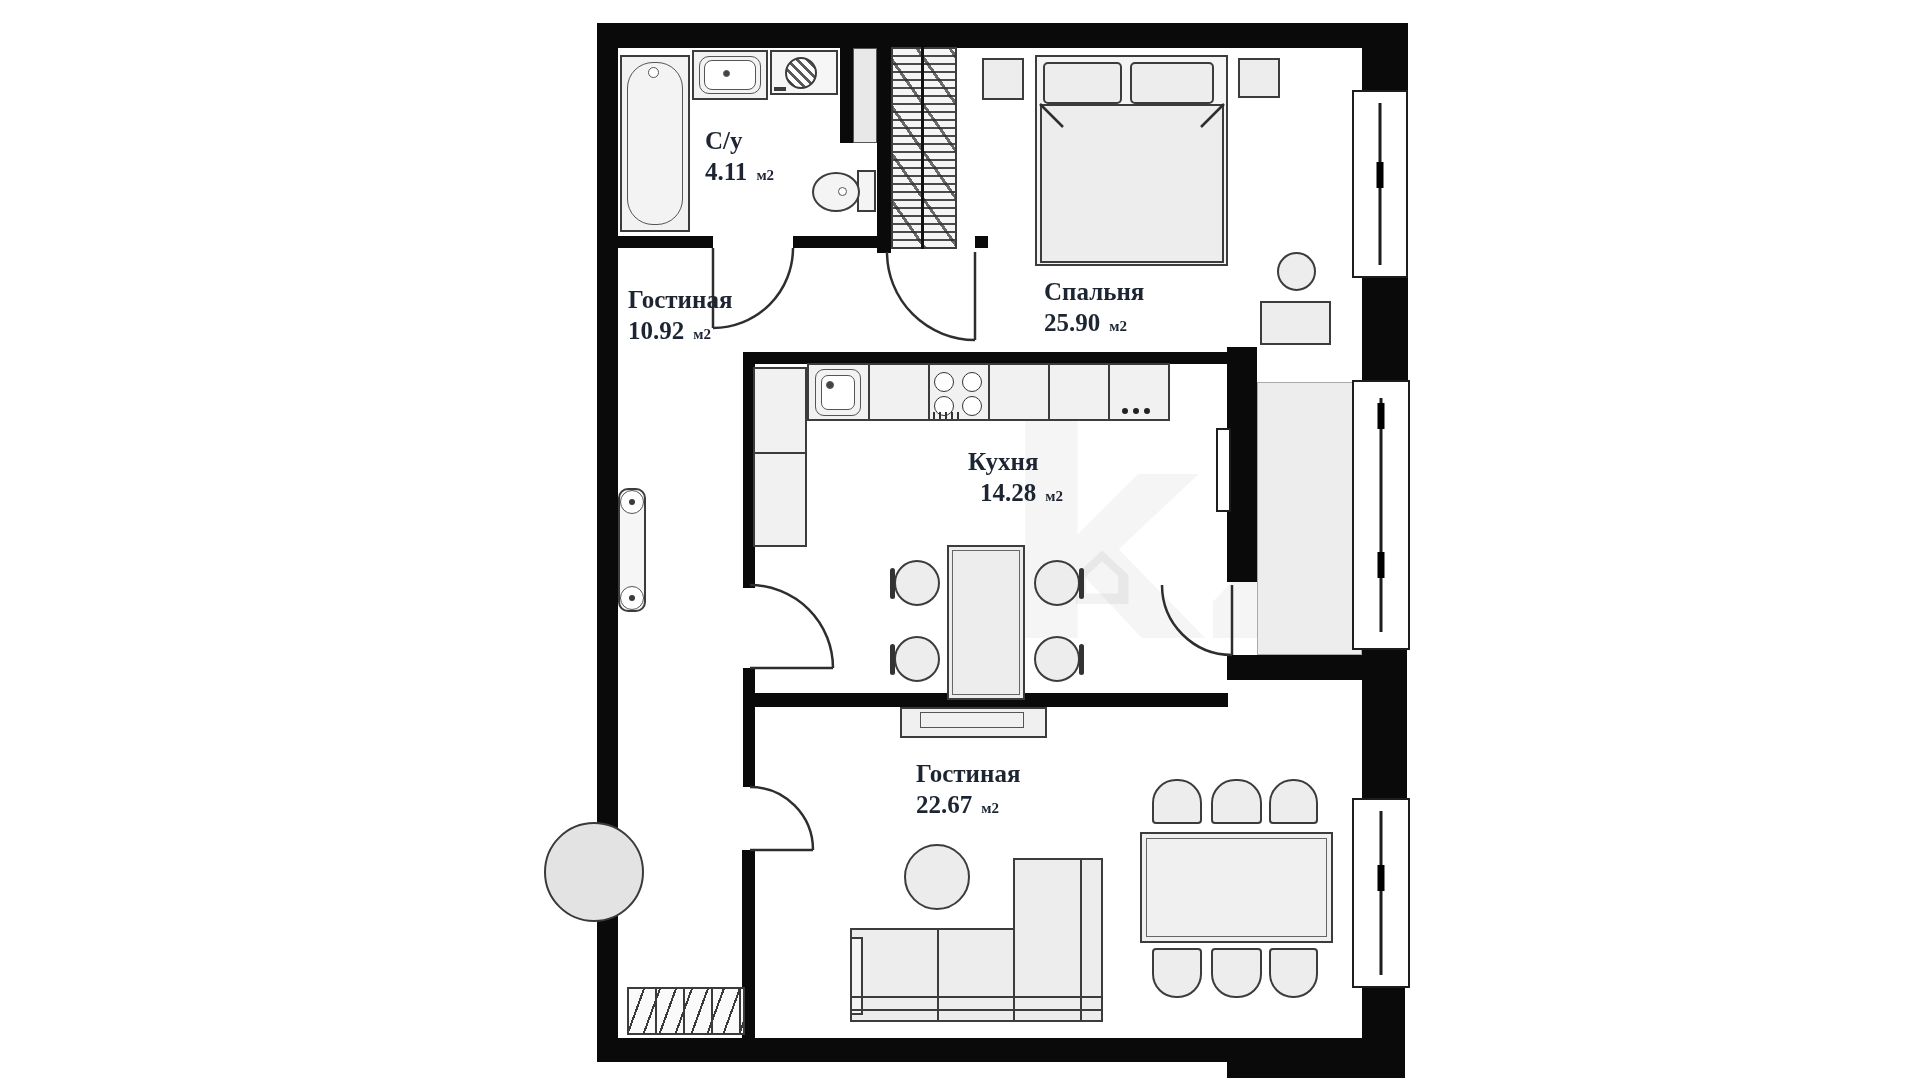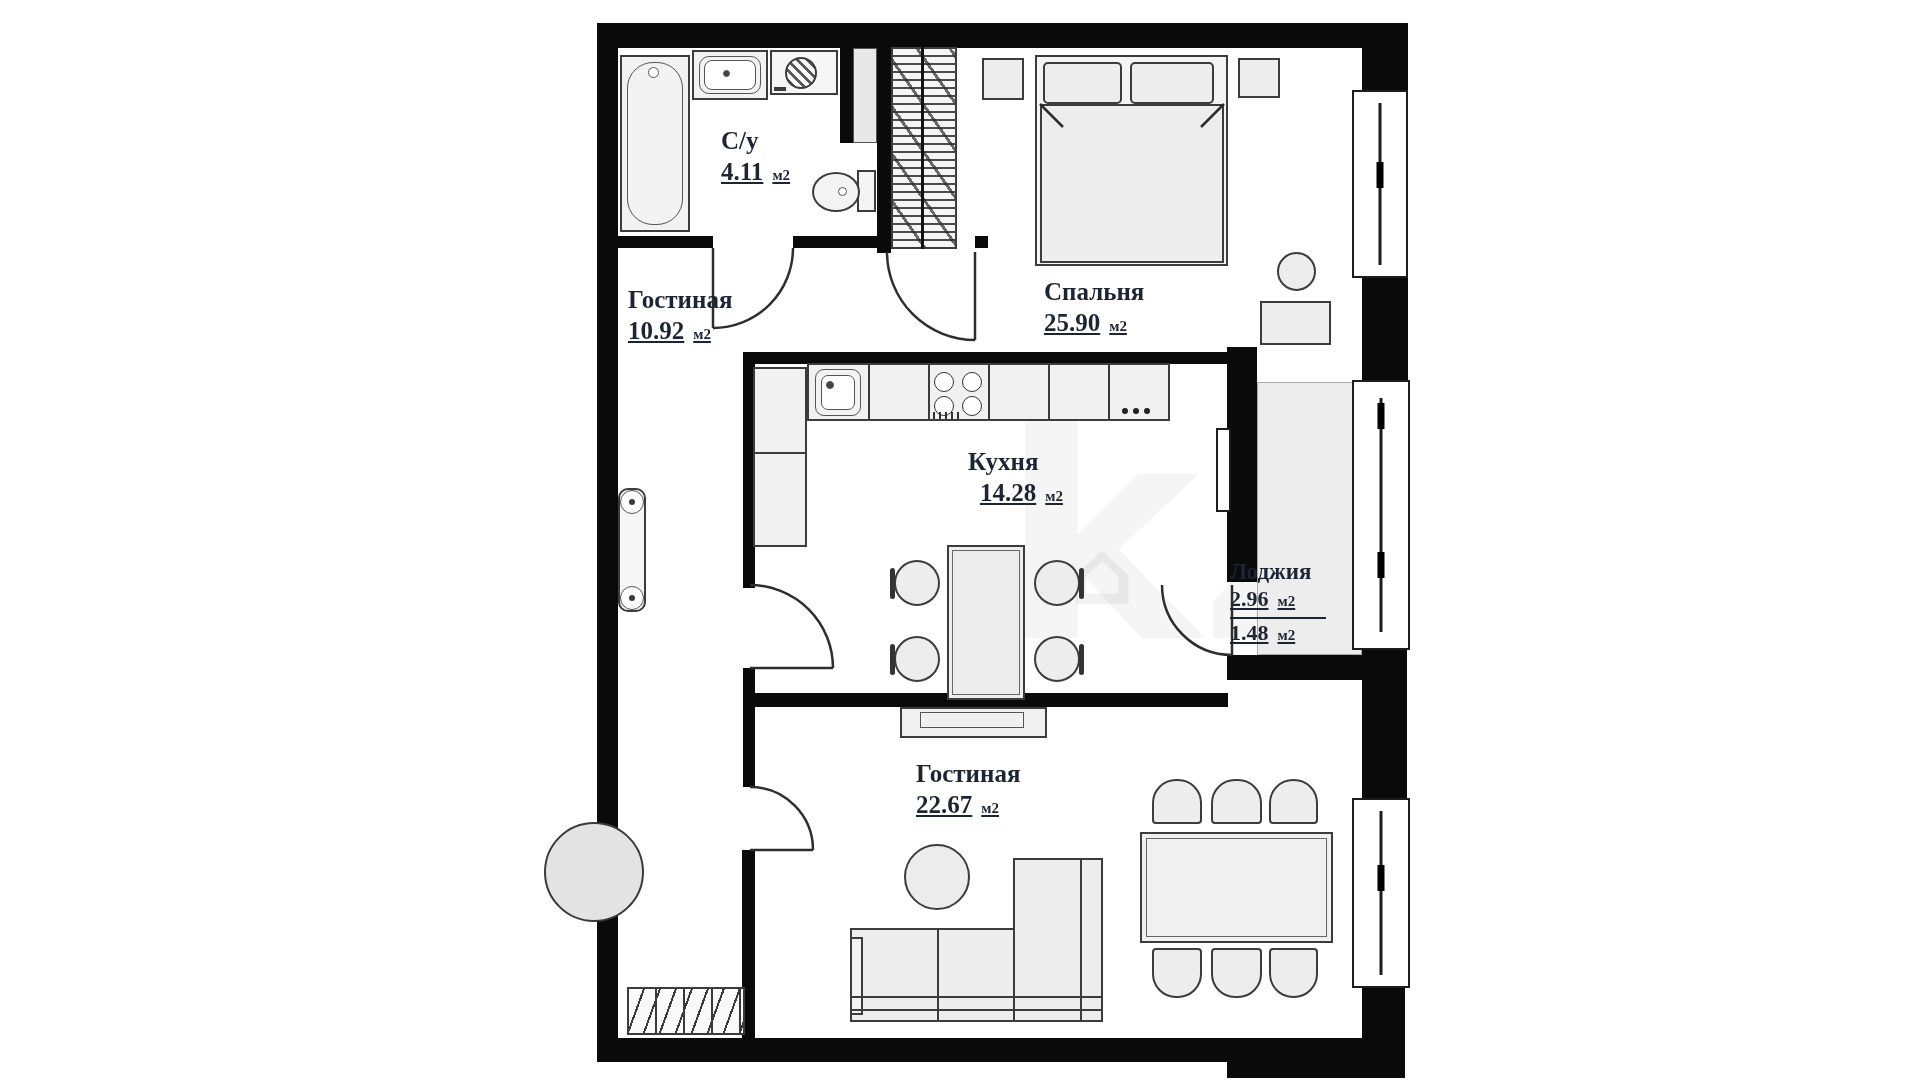--- a/index.html
+++ b/index.html
@@ -9,21 +9,21 @@
   .w{position:absolute;background:#0a0a0a;}
   .furn{position:absolute;box-sizing:border-box;border:2px solid #3c3c3c;background:#ededed;}
   .thin{position:absolute;box-sizing:border-box;border:1.5px solid #555;background:#f3f3f3;}
   .line{position:absolute;background:#3c3c3c;}
   .circ{border-radius:50%;}
   .win{position:absolute;box-sizing:border-box;background:#fff;border:2px solid #1d1d1d;}
   .win .mull{position:absolute;left:50%;top:6%;width:3px;height:88%;background:#1d1d1d;transform:translateX(-50%);}
   .win .tick{position:absolute;left:50%;width:7px;height:26px;background:#000;transform:translateX(-50%);}
   .rlabel{position:absolute;color:#1d2533;line-height:31px;white-space:nowrap;z-index:40;}
   .rname{font-size:25px;font-weight:700;display:block;}
-  .rarea{font-size:25px;font-weight:700;display:block;text-decoration:underline;}
+  .rarea{font-size:25px;font-weight:700;display:block;}
   .unit{font-size:15px;font-weight:700;margin-left:9px;}
   .wm{position:absolute;font-family:"DejaVu Sans","Liberation Sans",sans-serif;font-weight:700;z-index:1;}
   svg{position:absolute;left:0;top:0;z-index:30;}
   .hatch-wardrobe{background-color:#f5f5f5;
     background-image:repeating-linear-gradient(0deg,transparent 0 6px,rgba(45,45,45,.85) 6px 8px),
                      repeating-linear-gradient(55deg,transparent 0 24px,rgba(45,45,45,.7) 24px 27px);}
   .hatch-mat{background-color:#fafafa;
     background-image:repeating-linear-gradient(110deg,transparent 0 13px,#3a3a3a 13px 15px),
                      repeating-linear-gradient(90deg,transparent 0 26px,#3a3a3a 26px 28px);}
   .drum{background:repeating-linear-gradient(45deg,#fff 0 4px,#5a5a5a 4px 7px);}
@@ -182,21 +182,21 @@
       <path d="M833 668 A83 83 0 0 0 750 585"></path>
       <path d="M750 850 L813 850"></path>
       <path d="M813 850 A63 63 0 0 0 750 787"></path>
       <path d="M1232 585 L1232 655"></path>
       <path d="M1162 585 A70 70 0 0 0 1232 655"></path>
       <path d="M1040 104 L1063 127"></path>
       <path d="M1224 104 L1201 127"></path>
     </g>
   </svg>
 
-  <div class="rlabel" style="left:705px;top:125px;margin-left:16px;">
+  <div class="rlabel" style="left:705px;top:125px;">
     <span class="rname">С/у</span>
     <span class="rarea"><span>4.11</span><span class="unit">м2</span></span>
   </div>
 
   <div class="rlabel" style="left:628px;top:284px;">
     <span class="rname">Гостиная</span>
     <span class="rarea"><span>10.92</span><span class="unit">м2</span></span>
   </div>
 
   <div class="rlabel" style="left:1044px;top:276px;">
@@ -207,21 +207,16 @@
   <div class="rlabel" style="left:968px;top:446px;">
     <span class="rname">Кухня</span>
     <span class="rarea" style="margin-left:12px;"><span>14.28</span><span class="unit">м2</span></span>
   </div>
 
   <div class="rlabel" style="left:916px;top:758px;">
     <span class="rname">Гостиная</span>
     <span class="rarea"><span>22.67</span><span class="unit">м2</span></span>
   </div>
 
-  <div class="rlabel" style="left:1230px;top:558px;line-height:27px;font-size:22px;">
-    <span class="rname" style="font-size:23px;">Лоджия</span>
-    <span class="rarea" style="font-size:22px;border-bottom:2px solid #1d2533;padding-bottom:2px;display:inline-block;min-width:96px;"><span>2.96</span><span class="unit">м2</span></span>
-    <span class="rarea" style="font-size:22px;"><span>1.48</span><span class="unit">м2</span></span>
-  </div>
 
   <div class="abs circ" style="left:544px;top:822px;width:100px;height:100px;background:#e3e3e3;border:2px solid #3a3a3a;z-index:44;"></div>
 
 </div>
 
 </body></html>

